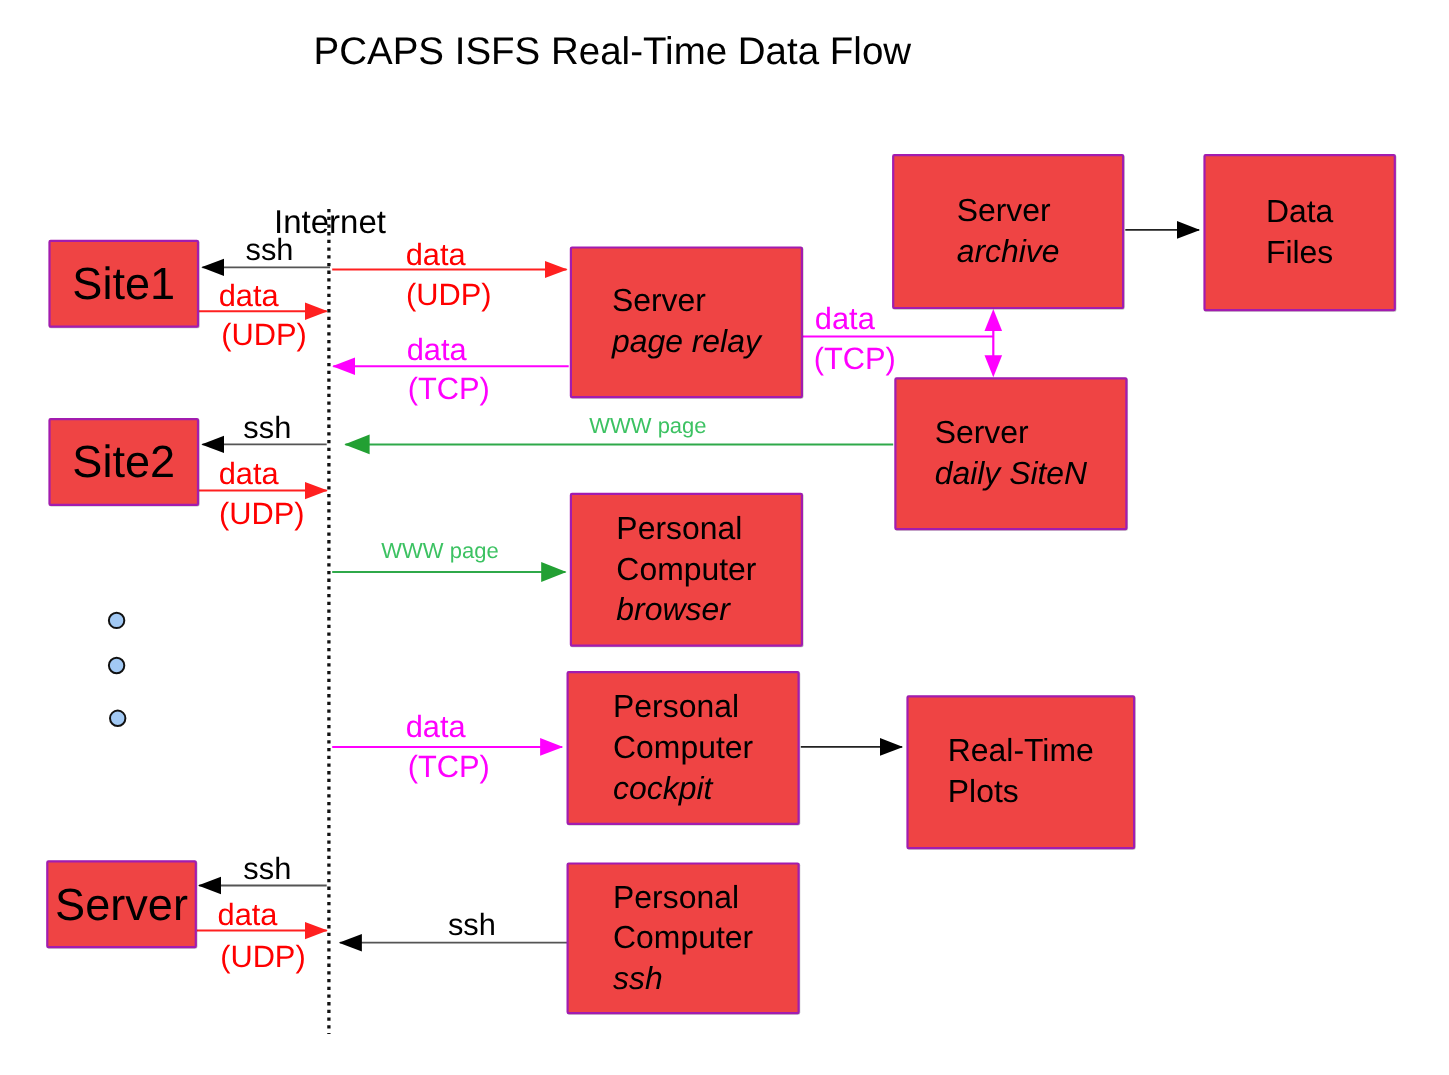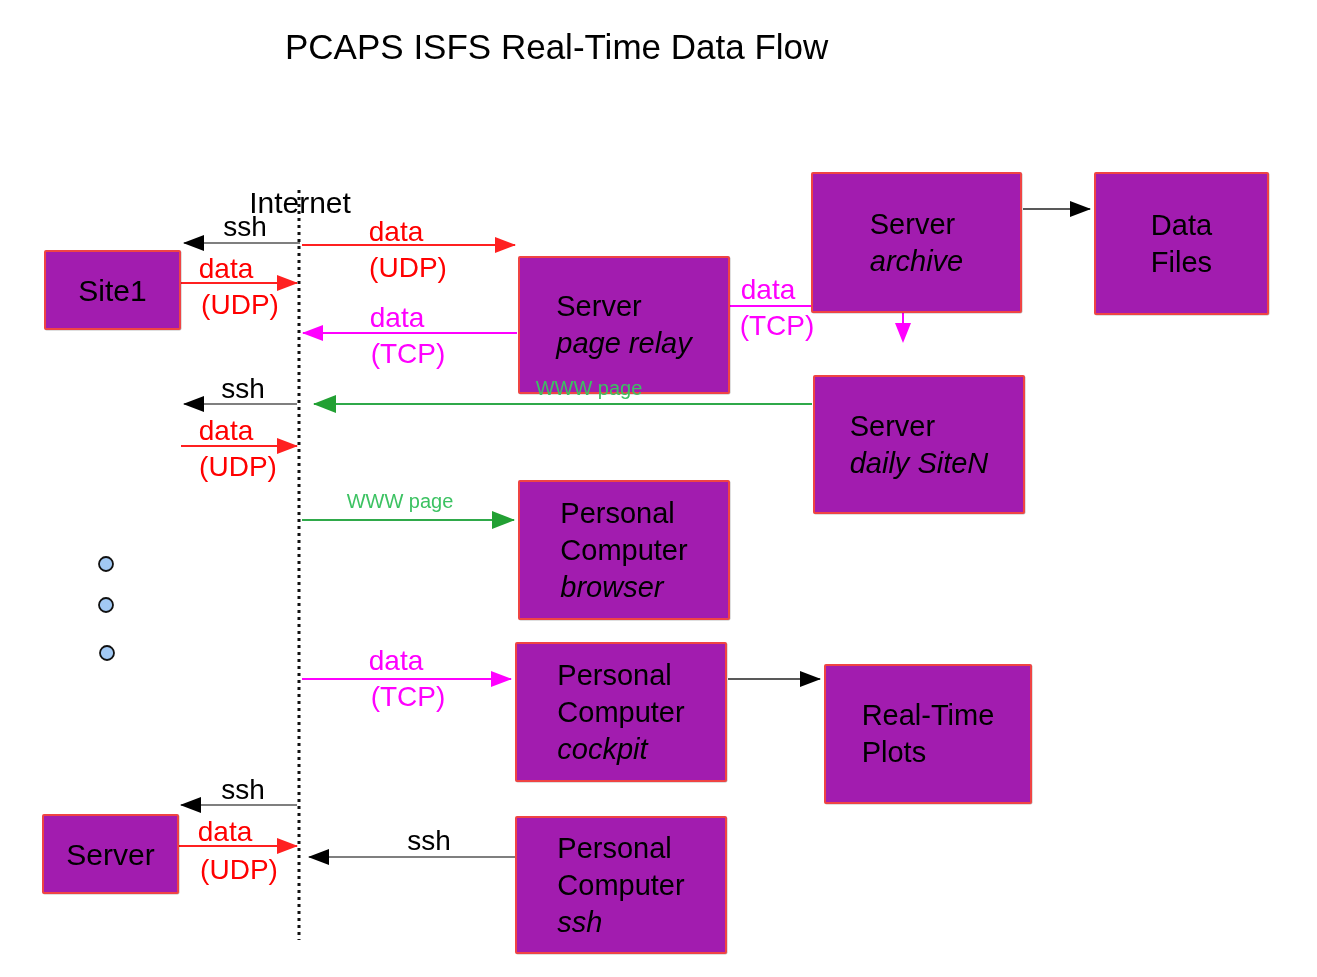--- a/index.html
+++ b/index.html
@@ -8,27 +8,26 @@
     font-family:"Liberation Sans","DejaVu Sans",sans-serif;color:#000;
     overflow:hidden;
   }
   .stage{position:absolute;left:0;top:0;width:1239px;height:977px;}
   svg.wires{position:absolute;left:0;top:0;pointer-events:none;}
   .title{
     position:absolute;left:285px;top:27px;font-size:35px;line-height:1.15;
     color:#000;white-space:nowrap;
   }
   .box{
-    position:absolute;background:#a21caf;border:2px solid #ef4444;border-radius:2px;
+    position:absolute;background:#ef4444;border:2px solid #a21caf;border-radius:2px;
     display:flex;align-items:center;justify-content:center;box-sizing:border-box;
     box-shadow:0.5px 0.5px 0 rgba(0,0,0,0.25);
-    margin-top:32px;
   }
   .box .inner{text-align:left;font-size:29px;line-height:37px;color:#000;}
-  .box.site .inner{text-align:center;font-size:30px;}
+  .box.site .inner{text-align:center;font-size:41px;}
   .ln{white-space:nowrap;}
   .it{font-style:italic;}
   .lbl{
     position:absolute;transform:translate(-50%,-50%);white-space:nowrap;
     font-size:28px;line-height:1;color:#000;
   }
   .lbl.big{font-size:30px;margin-top:33px;}
   .lbl.red{color:#ff0000;}
   .lbl.mag{color:#ff00ff;}
   .lbl.grn{color:#3cc262;font-size:20px;}
@@ -116,20 +115,25 @@
 
   <div class="title">PCAPS ISFS Real-Time Data Flow</div>
   <div class="lbl big" style="left:300px;top:170px">Internet</div>
 
   <div class="box site" style="left:44px;top:218px;width:137px;height:80px">
     <div class="inner">
         <div class="ln">Site1</div>
       </div>
   </div>
 
+  <div class="box site" style="left:44px;top:380px;width:137px;height:80px">
+    <div class="inner">
+        <div class="ln">Site2</div>
+      </div>
+  </div>
 
   <div class="box site" style="left:42px;top:782px;width:137px;height:80px">
     <div class="inner">
         <div class="ln">Server</div>
       </div>
   </div>
 
   <div class="box" style="left:518px;top:224px;width:212px;height:138px">
     <div class="inner">
       <div class="ln">Server</div>

